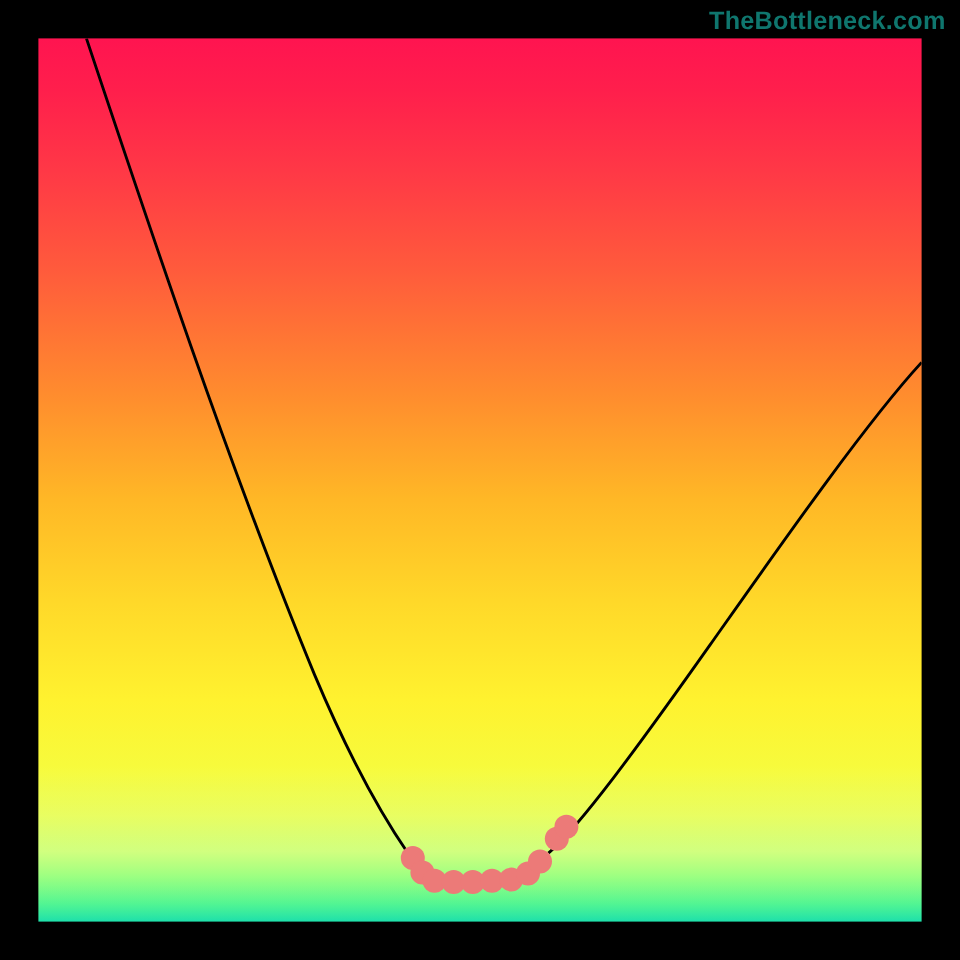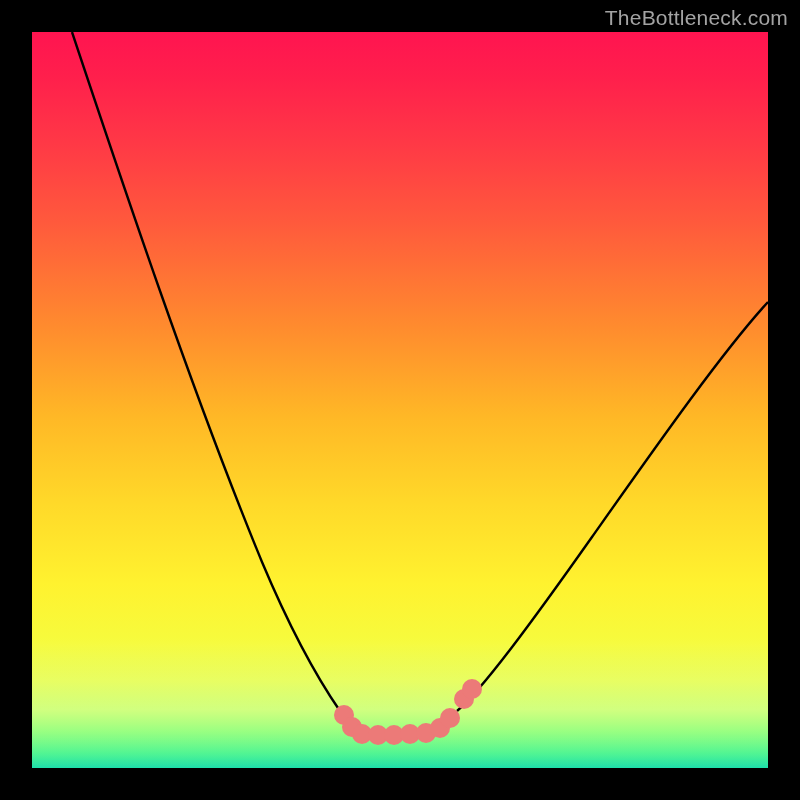--- a/index.html
+++ b/index.html
@@ -58,23 +58,23 @@
       rgba(255,255,160,0.25) 30%,
       rgba(255,255,200,0.35) 55%,
       rgba(180,255,140,0) 100%
     );
     pointer-events: none;
   }
   .watermark {
     position: absolute;
     top: 6px;
     right: 12px;
-    color: #a3a3a3;
+    color: #0f766e;
     font-size: 21px;
-    font-weight: 400;
+    font-weight: 700;
     letter-spacing: 0.2px;
     user-select: none;
   }
   svg.overlay {
     position: absolute;
     left: 0;
     top: 0;
     width: 736px;
     height: 736px;
     pointer-events: none;

